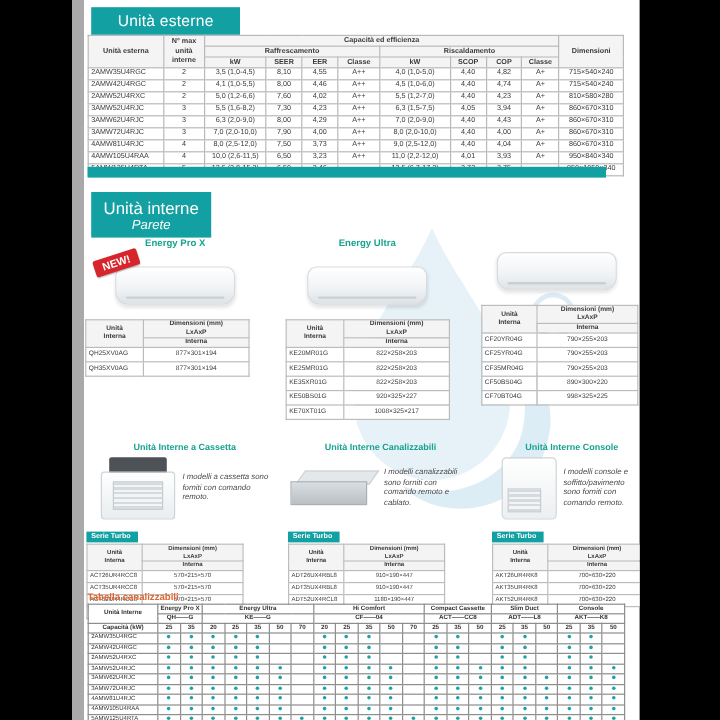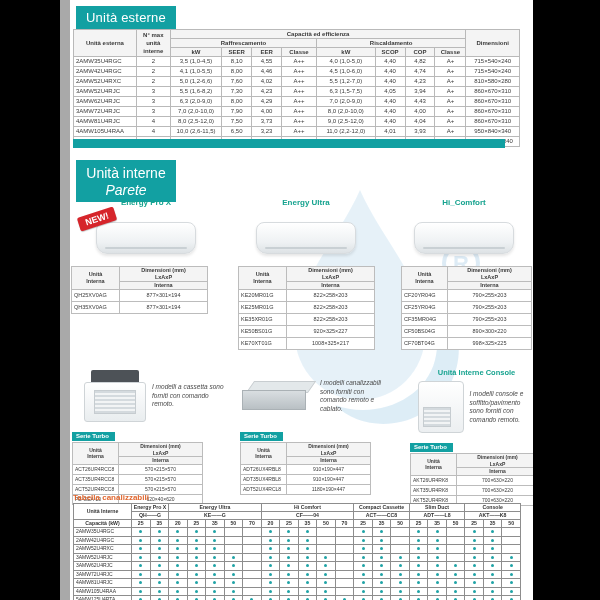--- a/index.html
+++ b/index.html
@@ -10,24 +10,24 @@
   }
   .edge-strip { position:absolute; left:60px; top:0; width:10px; height:600px; background:#a9a9a9; }
   .page { position:absolute; left:70px; top:0; width:463px; height:600px; background:#fff; overflow:hidden; }
 
   
   .watermark { position:absolute; left:195px; top:185px; width:240px; height:250px; opacity:.5; pointer-events:none; }
 
   .sec-chip {
     position:absolute; background:#12a0a2; color:#fff; text-align:center;
   }
-  .chip1 { left:6px; top:6px; width:100px; padding:4px 0; font-size:13px; letter-spacing:.2px; }
+  .chip1 { left:6px; top:6px; width:100px; padding:4px 12px; font-size:13px; letter-spacing:.2px; }
   .chip2 { left:6px; top:160px; width:100px; padding:5px 0 4px 0; }
   .chip2 .l1 { font-size:14px; }
-  .chip2 .l2 { font-size:14px; font-style:italic; margin-top:1px; }
+  .chip2 .l2 { font-size:11px; font-style:italic; margin-top:1px; }
 
   
   table { border-collapse:collapse; }
   .ext { position:absolute; left:3px; top:29px; width:447px; table-layout:fixed; }
   .ext th, .ext td { border:1px solid #b9b9b9; color:#3a3a3a; text-align:center; padding:0; overflow:hidden; white-space:nowrap; }
   .ext th { background:#f4f4f4; font-weight:bold; font-size:6px; line-height:8px; white-space:pre-line; }
   .ext td { font-size:6px; height:9px; line-height:9px; background:#fff; }
   .ext td.model { text-align:left; padding-left:2px; }
   .ext-footer { position:absolute; left:3px; top:139px; width:432px; height:9px; background:#12a0a2; }
 
@@ -336,21 +336,20 @@
           </tr>
           <tr>
             <td class="model">KE70XT01G</td>
             <td>1008×325×217</td>
           </tr>
         </tbody>
     </table>
   </div>
 
   <div class="wall-block" style="left:325px;width:138px">
-    <div class="wb-title">Hi_Comfort</div>
     <div class="wb-img">
       <div class="wall-unit"></div>
     </div>
     <table class="mini" style="margin-left:6px;width:130px">
       <colgroup>
           <col style="width:46px">
           <col style="width:84px">
         </colgroup>
       <thead>
         <tr>
@@ -382,20 +381,21 @@
           </tr>
           <tr>
             <td class="model">CF70BT04G</td>
             <td>998×325×225</td>
           </tr>
         </tbody>
     </table>
   </div>
 
   <div class="other-block" style="left:0;width:168px">
+    <div class="ob-title">Unità Interne a Cassetta</div>
     <div class="ob-body">
       <div class="cassette">
         <div class="top"></div>
           <div class="panel"></div>
           <div class="grille"></div>
       </div>
       <div class="ob-desc">I modelli a cassetta sono forniti con comando remoto.</div>
     </div>
     <div class="serie-chip">Serie Turbo</div>
     <table class="mini mini2" style="margin-left:2px;width:130px">
@@ -429,20 +429,21 @@
           </tr>
           <tr>
             <td class="model">PE-GEA-L0</td>
             <td>620×40×620</td>
           </tr>
         </tbody>
     </table>
   </div>
 
   <div class="other-block" style="left:168px;width:158px">
+    <div class="ob-title">Unità Interne Canalizzabili</div>
     <div class="ob-body">
       <div class="duct">
         <div class="topf"></div>
           <div class="front"></div>
       </div>
       <div class="ob-desc">I modelli canalizzabili sono forniti con comando remoto e cablato.</div>
     </div>
     <div class="serie-chip">Serie Turbo</div>
     <table class="mini mini2" style="margin-left:2px;width:130px">
       <colgroup>

